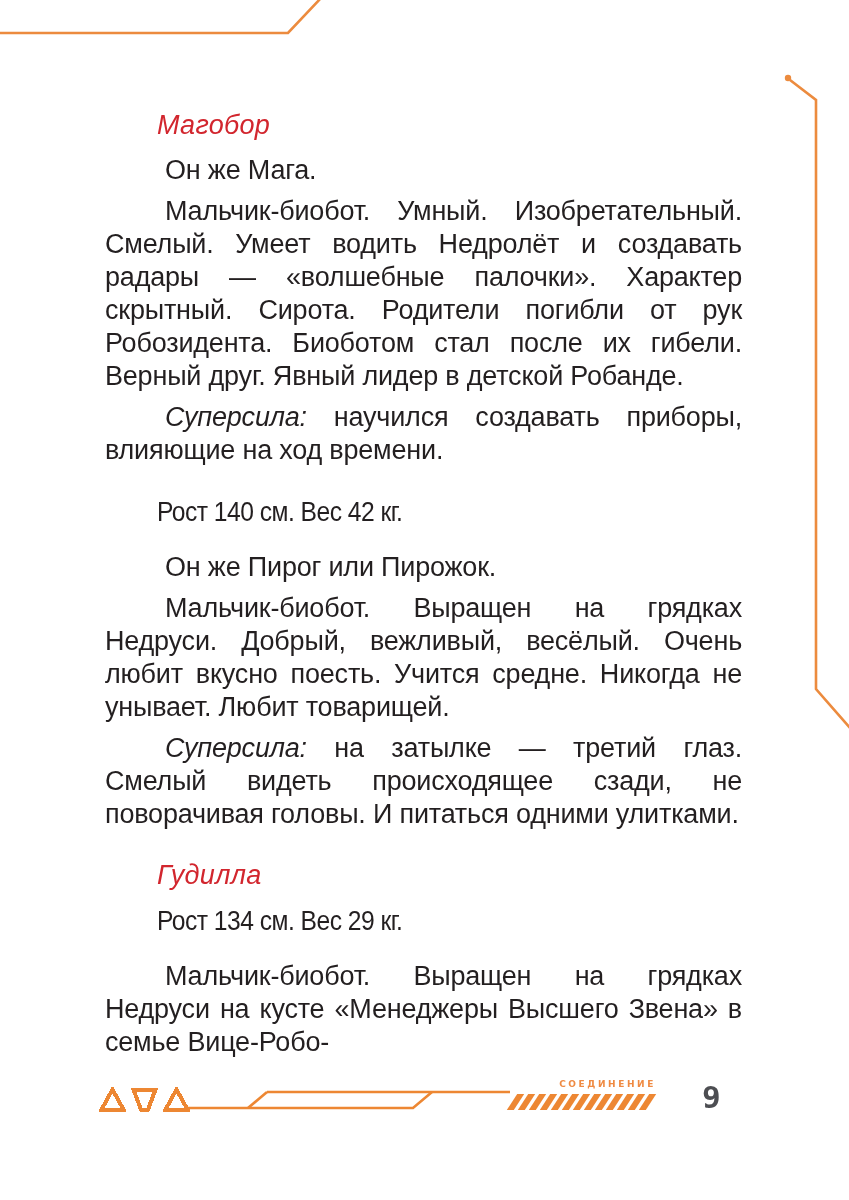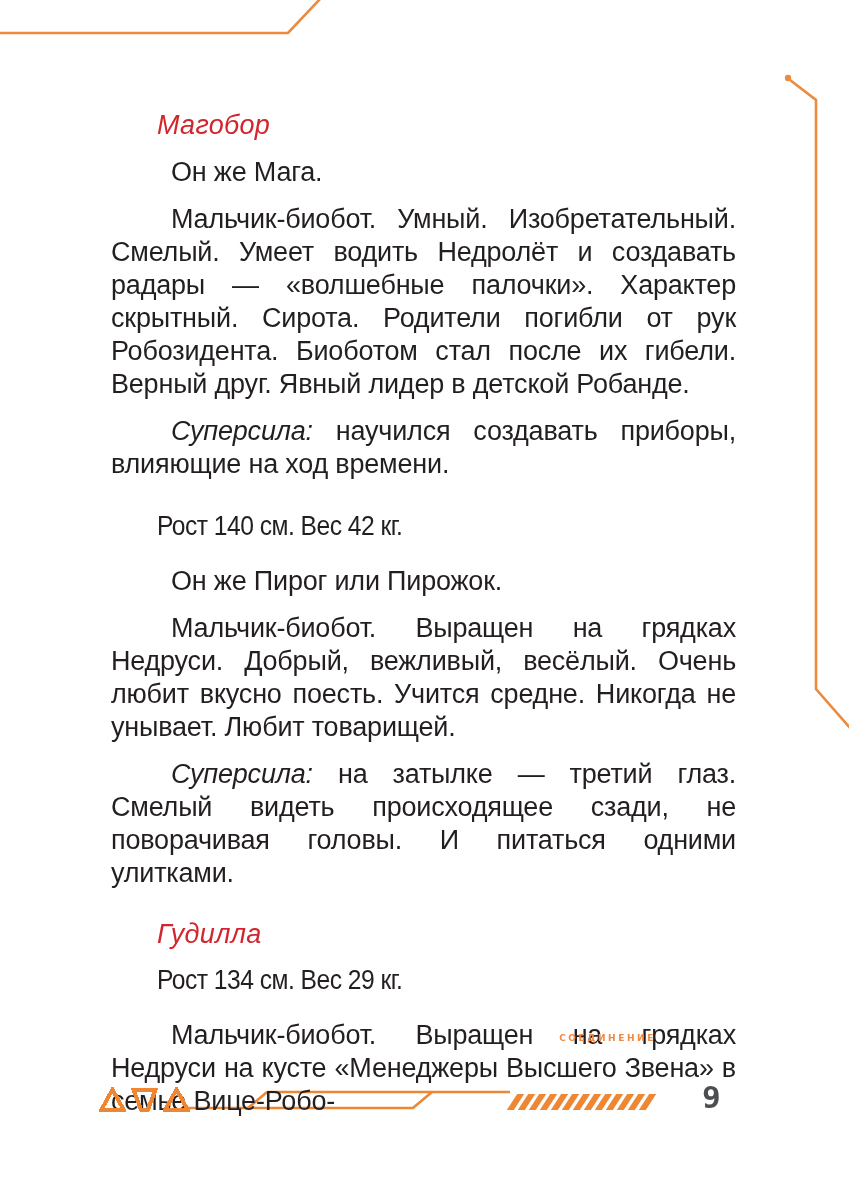--- a/index.html
+++ b/index.html
@@ -33,21 +33,21 @@
   section + section { margin-top: 28px; }
   h2.char-name {
     font-size: 27px;
     line-height: 33px;
     font-style: italic;
     font-weight: normal;
     color: #d2262e;
     margin: 0 0 12px 60px;
     letter-spacing: 0.3px;
   }
-  p { margin: 14px; }
+  p { margin: 8px; }
   .stats { padding-left: 60px; margin: 0 0 22px 0; }
   .stats-inner {
     display: inline-block;
     transform: scaleX(0.88);
     transform-origin: 0 50%;
     font-size: 28px;
     letter-spacing: -0.6px;
     white-space: nowrap;
   }
   .para {
@@ -69,21 +69,21 @@
     display: flex;
   }
   .stripe {
     width: 7px; height: 16px;
     background: #ed8733;
     transform: skewX(-33deg);
     margin-right: 4px;
   }
   .connection-label {
     position: absolute;
-    right: 193px; top: 1033px;
+    right: 193px; top: 1079px;
     font-family: "DejaVu Sans", sans-serif;
     font-size: 9px;
     font-weight: bold;
     letter-spacing: 2.6px;
     color: #ef8a42;
     text-transform: uppercase;
     white-space: nowrap;
   }
   .page-num {
     position: absolute;

